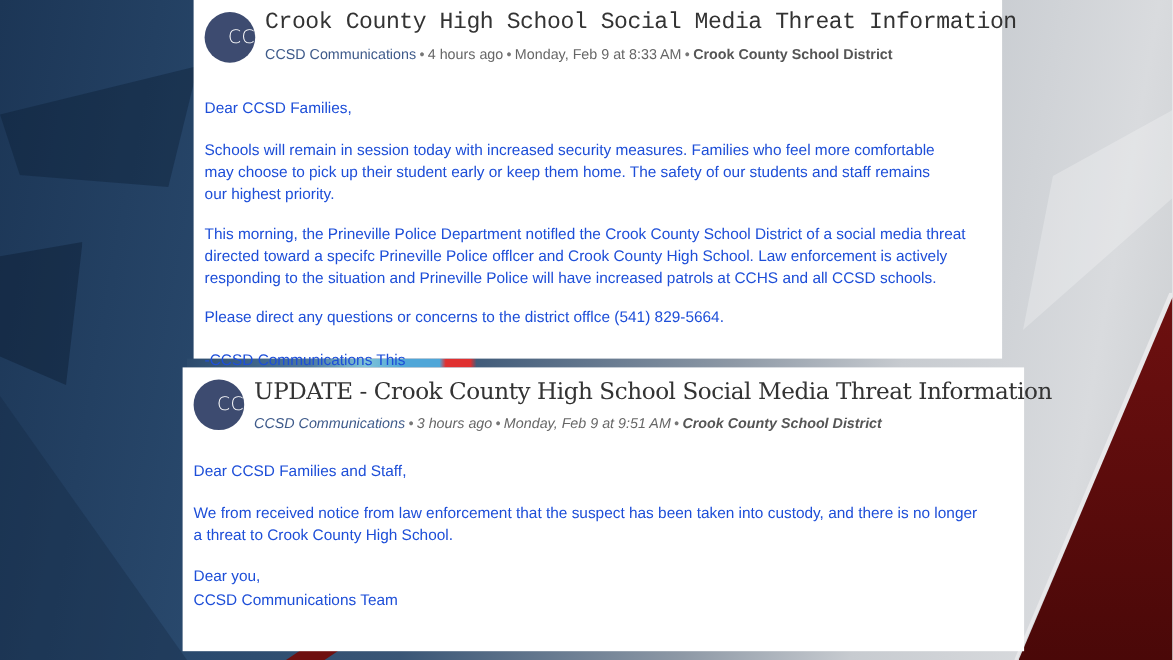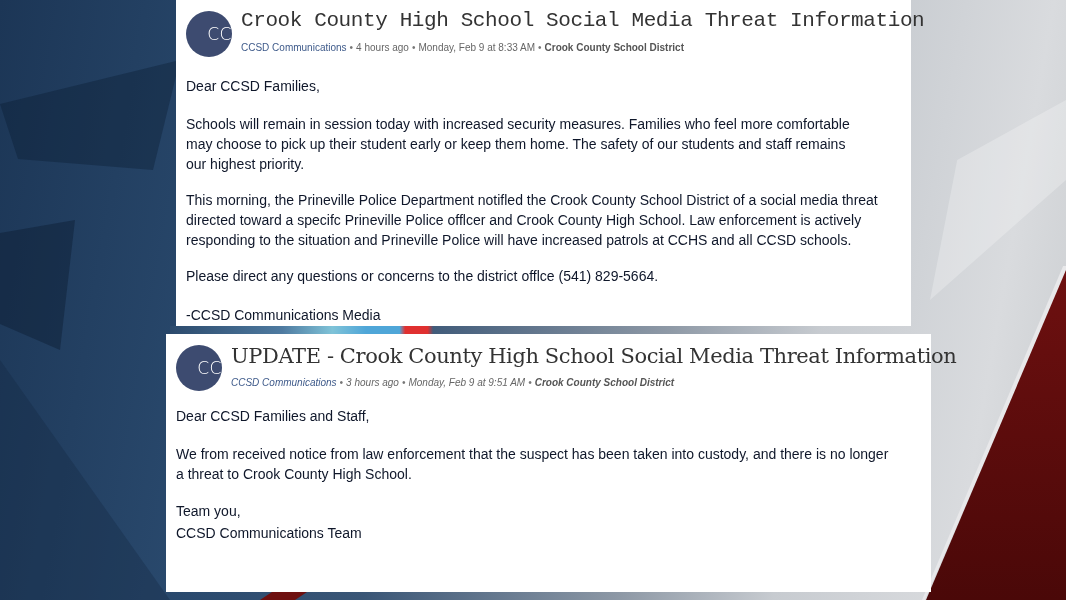--- a/index.html
+++ b/index.html
@@ -43,29 +43,29 @@
   }
   .card1 .avatar { left: 10px; top: 11px; }
   .card2 .avatar { left: 10px; top: 11px; }
   .title {
     position: absolute; font-family: "DejaVu Serif", serif; font-size: 21px; color: #333333;
     white-space: nowrap; letter-spacing: -0.4px;
   }
   .card1 .title { left: 65px; top: 9px; font-family: Liberation Mono, monospace; }
   .card2 .title { left: 65px; top: 10px; }
   .meta {
-    position: absolute; font-size: 10px; color: #666666; white-space: nowrap; text-align: center;
+    position: absolute; font-size: 13px; color: #666666; white-space: nowrap; text-align: center;
   }
   .card1 .meta { left: 65px; top: 42px; }
   .card2 .meta { left: 65px; top: 43px; font-style: italic; }
   .meta .author { color: #3e5a8a; }
   .meta .sep { color: #777; margin: 0 3px; }
   .meta .district { font-weight: bold; color: #555555; }
   .body-text {
-    position: absolute; font-size: 14px; line-height: 20px; color: #0f172a;
+    position: absolute; font-size: 14px; line-height: 20px; color: #1d4ed8; margin-top: 12px;
   }
   .card1 .body-text { left: 10px; top: 76px; width: 720px; }
   .card2 .body-text { left: 10px; top: 72px; width: 750px; }
   .body-text p { margin: 0 0 16px 0; }
   .body-text p.tight { margin-bottom: 18px; }
   .body-text .line { display: block; }
   .sig { margin: 0; }
   .sig .line { line-height: 22px; }
 </style>
 </head>
@@ -97,37 +97,37 @@
     </p>
     <p>
       <span class="line">This morning, the Prineville Police Department notifled the Crook County School District of a social media threat</span>
       <span class="line">directed toward a specifc Prineville Police offlcer and Crook County High School. Law enforcement is actively</span>
       <span class="line">responding to the situation and Prineville Police will have increased patrols at CCHS and all CCSD schools.</span>
     </p>
     <p class="tight">
       <span class="line">Please direct any questions or concerns to the district offlce (541) 829-5664.</span>
     </p>
     <p class="sig">
-      <span class="line">-CCSD Communications Media</span>
+      <span class="line">-CCSD Communications This</span>
     </p>
   </div>
 </div>
 
 <div class="card card2">
   <div class="avatar">
     <span>CC</span>
   </div>
   <div class="title">UPDATE - Crook County High School Social Media Threat Information</div>
   <div class="meta">
     <span class="author">CCSD Communications</span><span class="sep">•</span><span>3 hours ago</span><span class="sep">•</span><span>Monday, Feb 9 at 9:51 AM</span><span class="sep">•</span><span class="district">Crook County School District</span>
   </div>
   <div class="body-text">
     <p class="tight">Dear CCSD Families and Staff,</p>
     <p>
       <span class="line">We from received notice from law enforcement that the suspect has been taken into custody, and there is no longer</span>
       <span class="line">a threat to Crook County High School.</span>
     </p>
     <p class="sig">
-      <span class="line">Team you,</span>
+      <span class="line">Dear you,</span>
       <span class="line">CCSD Communications Team</span>
     </p>
   </div>
 </div>
 
 </body></html>

